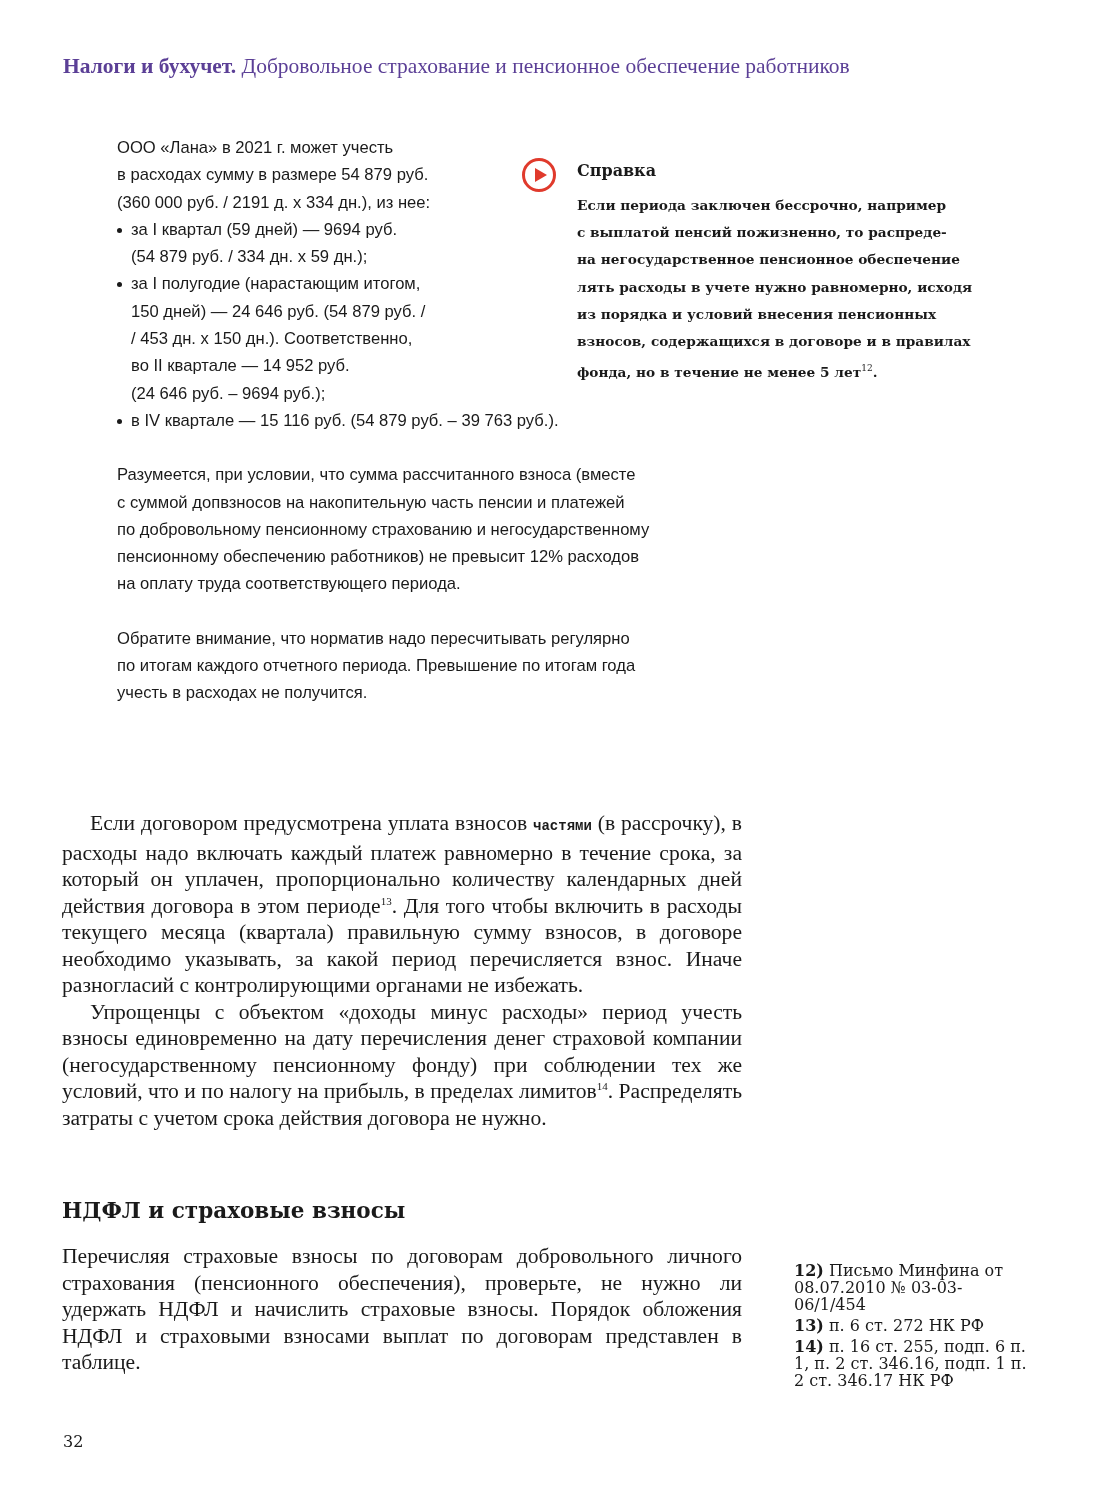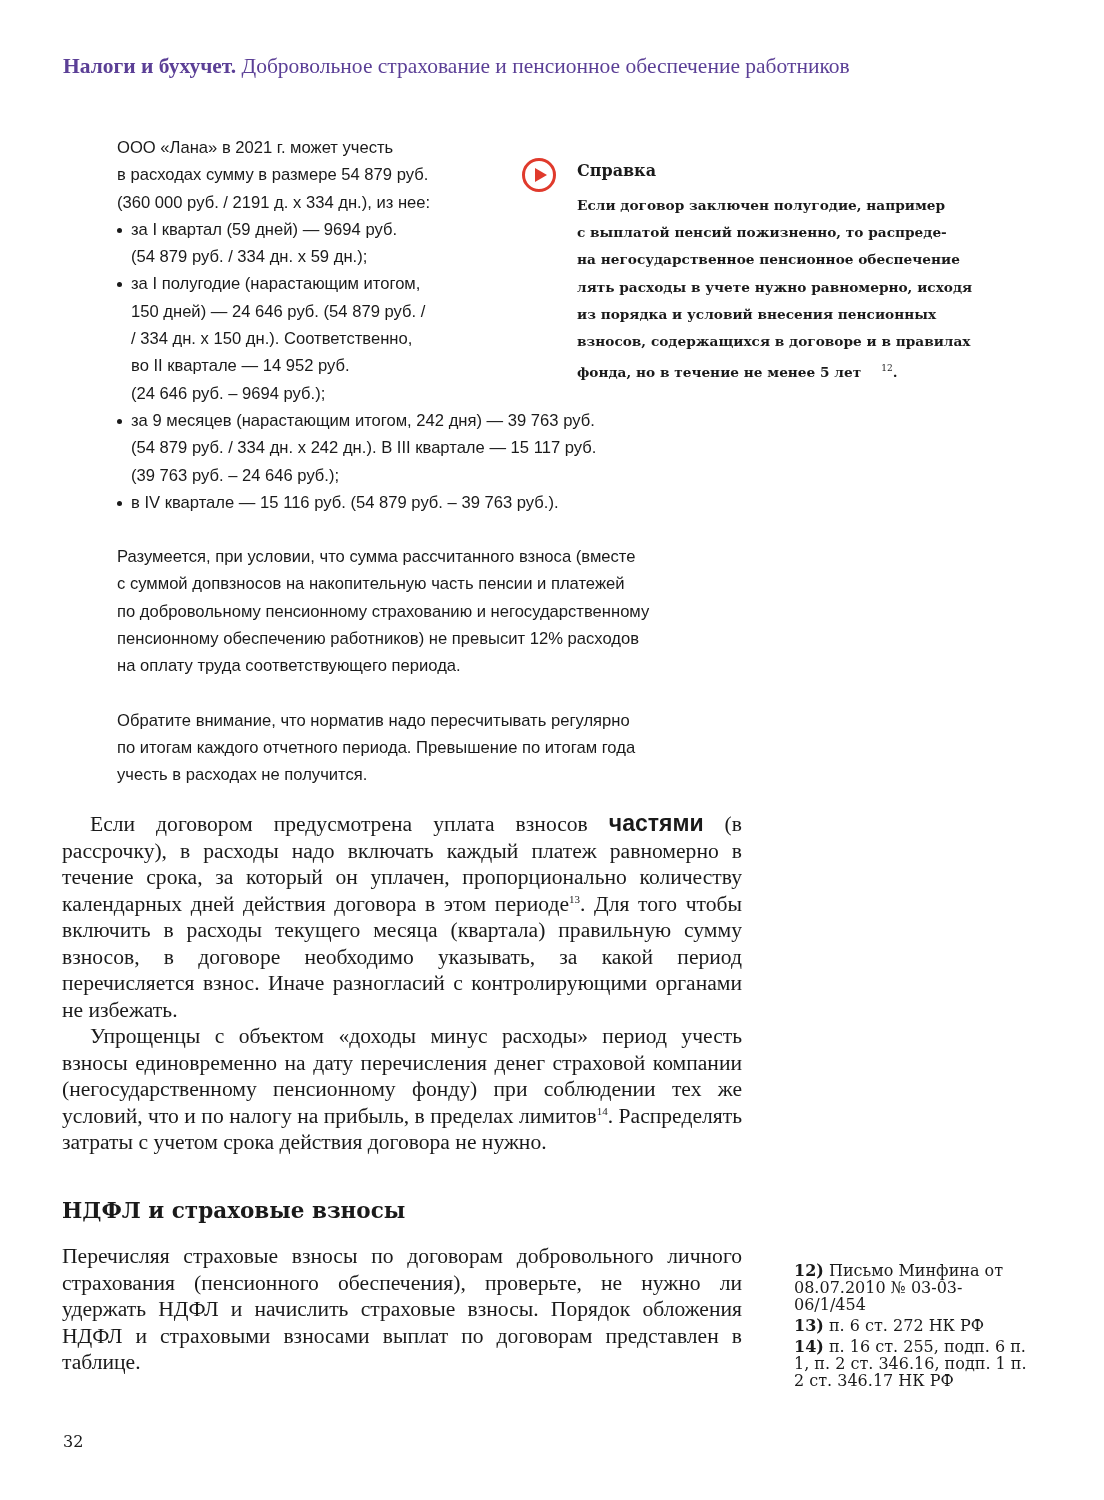--- a/index.html
+++ b/index.html
@@ -33,29 +33,29 @@
     }
     .note-title {
       position: absolute; left: 55px; top: 5px;
       font-family: "DejaVu Serif", serif; font-weight: bold; font-size: 16px; color: #1a1a1a;
     }
     .note-body {
       position: absolute; left: 55px; top: 36px; width: 440px;
       font-family: "DejaVu Serif", serif; font-weight: bold; font-size: 13.7px; line-height: 27.2px; color: #1a1a1a;
       white-space: nowrap;
     }
-    .note-body sup { font-size: 9px; font-weight: normal; margin-left: 20px; }
+    .note-body sup { font-size: 9px; font-weight: normal; }
     .main {
       position: absolute; left: 62px; width: 680px;
       font-family: "Liberation Serif", serif; font-size: 21.6px; line-height: 26.5px; color: #1a1a1a;
       text-align: justify;
     }
     .main p { margin: 0; text-indent: 28px; }
     .main sup { font-size: 11px; line-height: 0; }
-    .main b { font-family: Liberation Sans, sans-serif; font-size: 23px; }
+    .main b { font-family: Liberation Mono, monospace; font-size: 14px; }
     .p1 { top: 810px; }
     .h2 {
       position: absolute; left: 62px; top: 1198px;
       font-family: "DejaVu Serif", serif; font-weight: bold; font-size: 21.5px; color: #1a1a1a;
     }
     .p3 { top: 1243px; }
     .p3 p { text-indent: 0; }
     .footnotes {
       position: absolute; left: 794px; top: 1262px; width: 240px;
       font-family: "DejaVu Serif", serif; font-size: 16px; line-height: 17px; color: #1a1a1a;
@@ -80,28 +80,23 @@
   <p>в расходах сумму в размере 54 879 руб.</p>
   <p>(360 000 руб. / 2191 д. х 334 дн.), из нее:</p>
   <ul>
     <li>
       <div>за I квартал (59 дней) — 9694 руб.</div>
       <div>(54 879 руб. / 334 дн. х 59 дн.);</div>
     </li>
     <li>
       <div>за I полугодие (нарастающим итогом,</div>
       <div>150 дней) — 24 646 руб. (54 879 руб. /</div>
-      <div>/ 334 дн. х 150 дн.). Соответственно,</div>
+      <div>/ 453 дн. х 150 дн.). Соответственно,</div>
       <div>во II квартале — 14 952 руб.</div>
       <div>(24 646 руб. – 9694 руб.);</div>
-    </li>
-    <li>
-      <div>за 9 месяцев (нарастающим итогом, 242 дня) — 39 763 руб.</div>
-      <div>(54 879 руб. / 334 дн. х 242 дн.). В III квартале — 15 117 руб.</div>
-      <div>(39 763 руб. – 24 646 руб.);</div>
     </li>
     <li>
       <div>в IV квартале — 15 116 руб. (54 879 руб. – 39 763 руб.).</div>
     </li>
   </ul>
   <div class="gap"></div>
   <p>Разумеется, при условии, что сумма рассчитанного взноса (вместе</p>
   <p>с суммой допвзносов на накопительную часть пенсии и платежей</p>
   <p>по добровольному пенсионному страхованию и негосударственному</p>
   <p>пенсионному обеспечению работников) не превысит 12% расходов</p>
@@ -109,21 +104,21 @@
   <div class="gap"></div>
   <p>Обратите внимание, что норматив надо пересчитывать регулярно</p>
   <p>по итогам каждого отчетного периода. Превышение по итогам года</p>
   <p>учесть в расходах не получится.</p>
 </div>
 
 <div class="note">
   <span class="note-icon"></span>
   <div class="note-title">Справка</div>
   <div class="note-body">
-    <div>Если договор заключен полугодие, например</div>
+    <div>Если периода заключен бессрочно, например</div>
     <div>с выплатой пенсий пожизненно, то распреде-</div>
     <div>на негосударственное пенсионное обеспечение</div>
     <div>лять расходы в учете нужно равномерно, исходя</div>
     <div>из порядка и условий внесения пенсионных</div>
     <div>взносов, содержащихся в договоре и в правилах</div>
     <div><span>фонда, но в течение не менее 5 лет</span><sup>12</sup><span>.</span></div>
   </div>
 </div>
 
 <div class="main p1">

